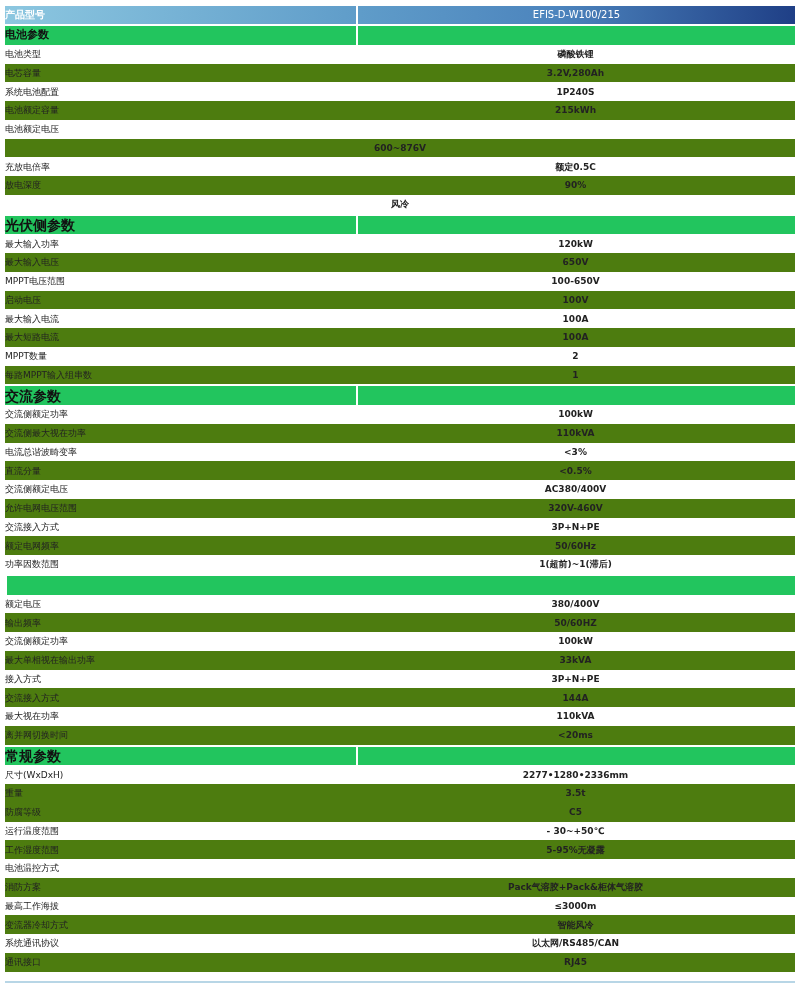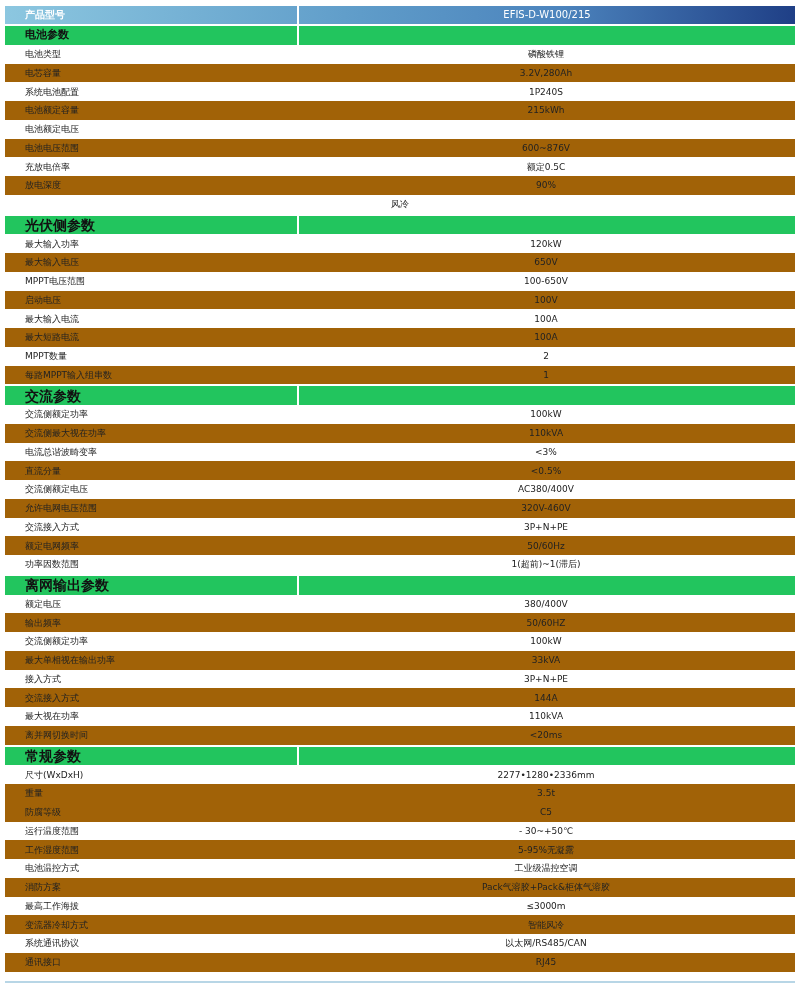--- a/index.html
+++ b/index.html
@@ -1,22 +1,22 @@
 <!DOCTYPE html>
 <html><head>
   <meta charset="utf-8">
   <style>
     html, body { margin: 0; padding: 0; background: #ffffff; }
     body { width: 800px; height: 984px; overflow: hidden; position: relative;
            font-family: "DejaVu Sans", "Liberation Sans", sans-serif; color: #222; }
     .spec-table { position: absolute; left: 5px; top: 6px; width: 790px; }
     .row { display: flex; height: 18.75px; align-items: center; font-size: 9px; }
-    .row .k { width: 292px; padding-left: 20px; box-sizing: border-box; white-space: nowrap; }
-    .row .v { flex: 1; text-align: center; white-space: nowrap; }
-    .row.zebra { background: #a16207; }
+    .row .k { width: 351px; box-sizing: border-box; white-space: nowrap; }
+    .row .v { flex: 1; text-align: center; white-space: nowrap; font-weight: bold; }
+    .row.zebra { background: #4d7c0f; }
     .row.head { height: 18px; font-weight: bold; color: #ffffff; font-size: 10px;
       background: linear-gradient(90deg, #8cc7e0 0%, #5f9cc9 45%, #4c84bd 70%, #1f3f86 100%); }
     .row.head .v { font-weight: normal; border-left: 2px solid #ffffff; height: 100%;
       display: flex; align-items: center; justify-content: center; }
     .row.section { background: #22c55e; font-weight: bold; color: #111; margin-top: 2px; }
     .row.section .k { font-size: 14px; }
     .row.section.first .k { font-size: 11px; }
     .row.section .v { border-left: 2px solid #ffffff; height: 100%; }
     .row .k, .row .v { line-height: 18px; }
     .bottom-line { position: absolute; left: 5px; top: 981px; width: 790px; height: 2px; background: #b8d6e6; }
@@ -46,21 +46,20 @@
       <div class="v">1P240S</div>
     </div>
     <div class="row zebra">
       <div class="k">电池额定容量</div>
       <div class="v">215kWh</div>
     </div>
     <div class="row">
       <div class="k">电池额定电压</div>
     </div>
     <div class="row zebra">
-      <div class="k">电池电压范围</div>
       <div class="v">600~876V</div>
     </div>
     <div class="row">
       <div class="k">充放电倍率</div>
       <div class="v">额定0.5C</div>
     </div>
     <div class="row zebra">
       <div class="k">放电深度</div>
       <div class="v">90%</div>
     </div>
@@ -137,21 +136,20 @@
     </div>
     <div class="row zebra">
       <div class="k">额定电网频率</div>
       <div class="v">50/60Hz</div>
     </div>
     <div class="row">
       <div class="k">功率因数范围</div>
       <div class="v">1(超前)~1(滞后)</div>
     </div>
     <div class="row section">
-      <div class="k">离网输出参数</div>
       <div class="v"></div>
     </div>
     <div class="row">
       <div class="k">额定电压</div>
       <div class="v">380/400V</div>
     </div>
     <div class="row zebra">
       <div class="k">输出频率</div>
       <div class="v">50/60HZ</div>
     </div>
@@ -198,21 +196,20 @@
     <div class="row">
       <div class="k">运行温度范围</div>
       <div class="v">- 30~+50℃</div>
     </div>
     <div class="row zebra">
       <div class="k">工作湿度范围</div>
       <div class="v">5-95%无凝露</div>
     </div>
     <div class="row">
       <div class="k">电池温控方式</div>
-      <div class="v">工业级温控空调</div>
     </div>
     <div class="row zebra">
       <div class="k">消防方案</div>
       <div class="v">Pack气溶胶+Pack&amp;柜体气溶胶</div>
     </div>
     <div class="row">
       <div class="k">最高工作海拔</div>
       <div class="v">≤3000m</div>
     </div>
     <div class="row zebra">

